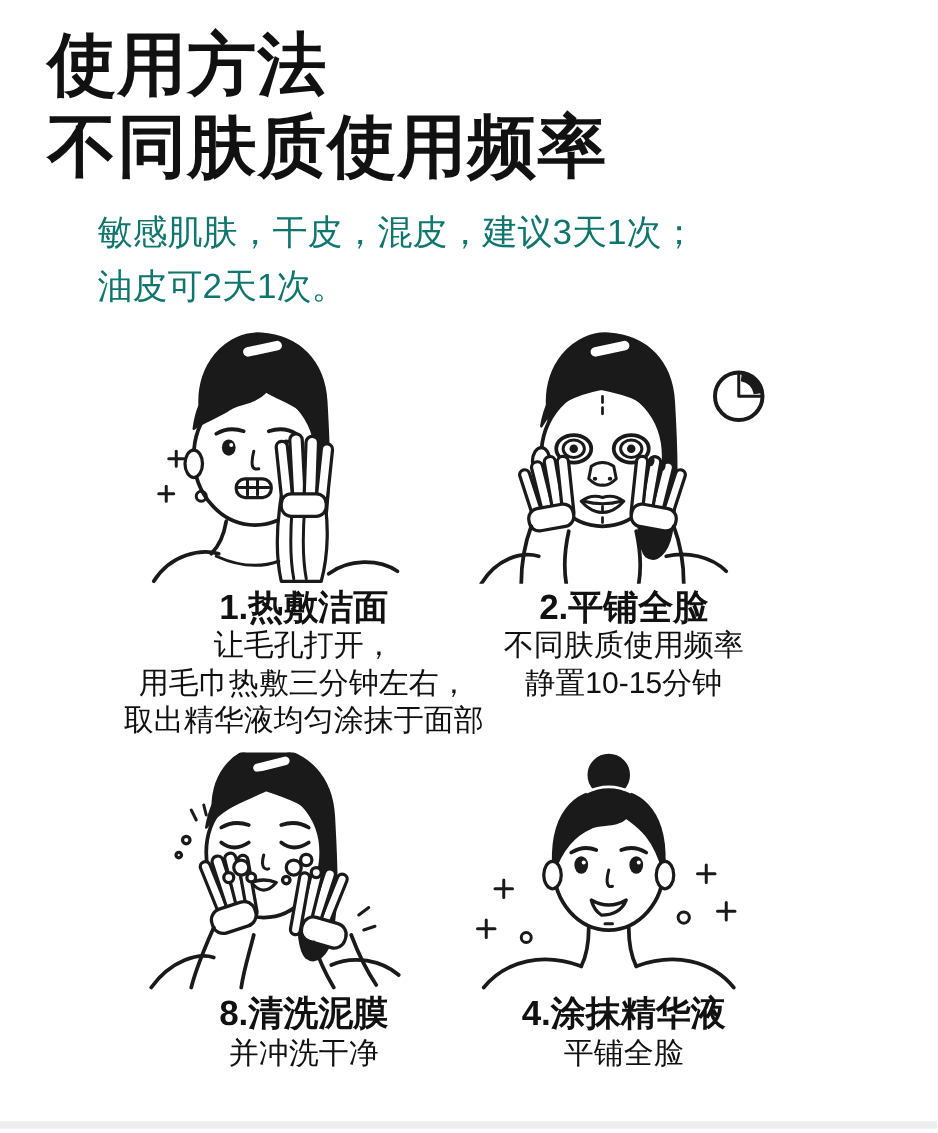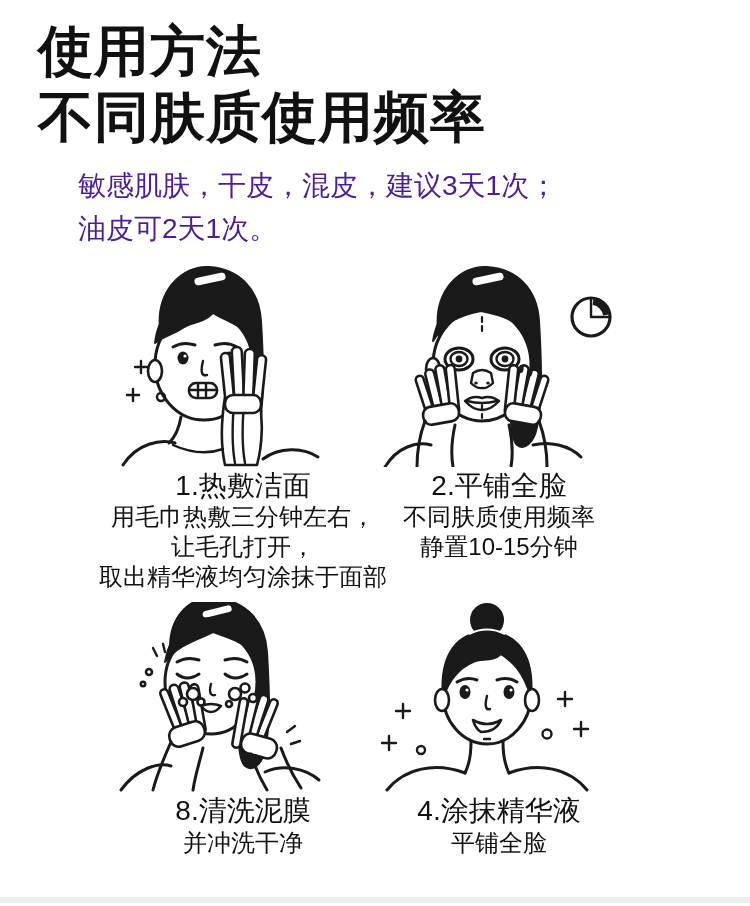--- a/index.html
+++ b/index.html
@@ -5,31 +5,31 @@
   html,body{margin:0;padding:0;}
   body{
     width:750px;height:906px;background:#ffffff;overflow:hidden;
     font-family:"Liberation Sans","DejaVu Sans",sans-serif;color:#111111;
     position:relative;
   }
   .header{padding:18px 12px 0 38px;}
   .title-line{
     font-size:55px;font-weight:800;line-height:1.2;letter-spacing:1px;color:#111;
   }
-  .intro{margin:14px 0 0 40px;font-size:28px;line-height:1.55;color:#4c1d95;}
+  .intro{margin:14px 0 0 40px;font-size:28px;line-height:1.55;color:#0f766e;}
   .steps-grid{
     margin:6px 0 0 115px;
     display:grid;grid-template-columns:256px 256px;grid-row-gap:10px;
   }
   .step-cell{
     display:flex;flex-direction:column;align-items:center;min-width:0;
   }
   .illu{display:block;}
   .step-title{
-    margin-top:2px;font-size:28px;font-weight:400;line-height:1.2;
+    margin-top:2px;font-size:28px;font-weight:700;line-height:1.2;
     white-space:nowrap;width:max-content;
   }
   .step-line{
     font-size:24px;line-height:30px;white-space:nowrap;width:max-content;
     text-align:center;
   }
   .footer-strip{
     position:absolute;left:0;bottom:3px;width:750px;height:6px;background:#ededed;
   }
   svg .ln{fill:none;stroke:#1a1a1a;stroke-width:3;stroke-linecap:round;stroke-linejoin:round;}
@@ -90,22 +90,22 @@
         <path class="ln" d="M150,202 C166,190 190,190 205,200"></path>
         <path class="ln2" d="M60,188 C80,197 96,197 110,192"></path>
       </g>
       <g>
         <path class="ln2" d="M28,104 L28,116 M22,110 L34,110"></path>
         <path class="ln2" d="M20,132 L20,144 M14,138 L26,138"></path>
         <circle cx="48" cy="140" r="4" fill="none" stroke="#1a1a1a" stroke-width="2.4"></circle>
       </g>
     </svg>
     <div class="step-title">1.热敷洁面</div>
+    <div class="step-line">让毛孔打开，</div>
     <div class="step-line">用毛巾热敷三分钟左右，</div>
-    <div class="step-line">让毛孔打开，</div>
     <div class="step-line">取出精华液均匀涂抹于面部</div>
   </div>
 
   <div class="step-cell">
     <svg class="illu" width="260" height="210" viewBox="0 0 260 210">
       <g>
         <path class="hair" d="M70,80 C62,34 92,8 118,10 C148,12 168,32 170,64 C172,98 174,140 168,170 C165,185 156,194 148,188 C140,180 142,150 140,120 C138,98 136,88 132,82 Z"></path>
         <rect x="102" y="17" width="34" height="10" rx="5" fill="#fff" stroke="#1a1a1a" stroke-width="2.4" transform="rotate(-12 119 22)"></rect>
       </g>
       <ellipse class="skin" cx="113" cy="108" rx="49" ry="56"></ellipse>

